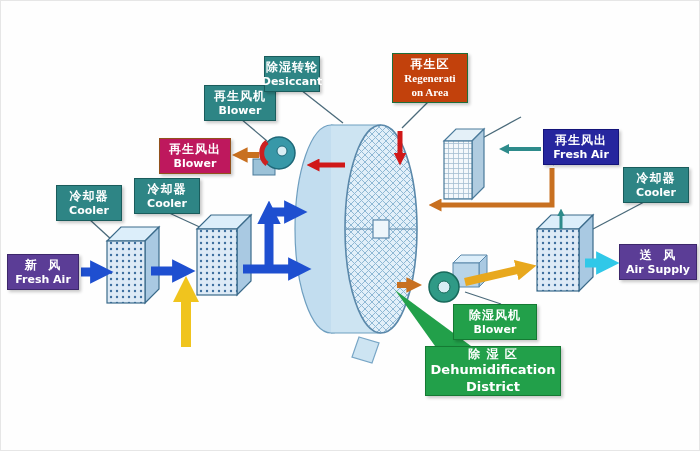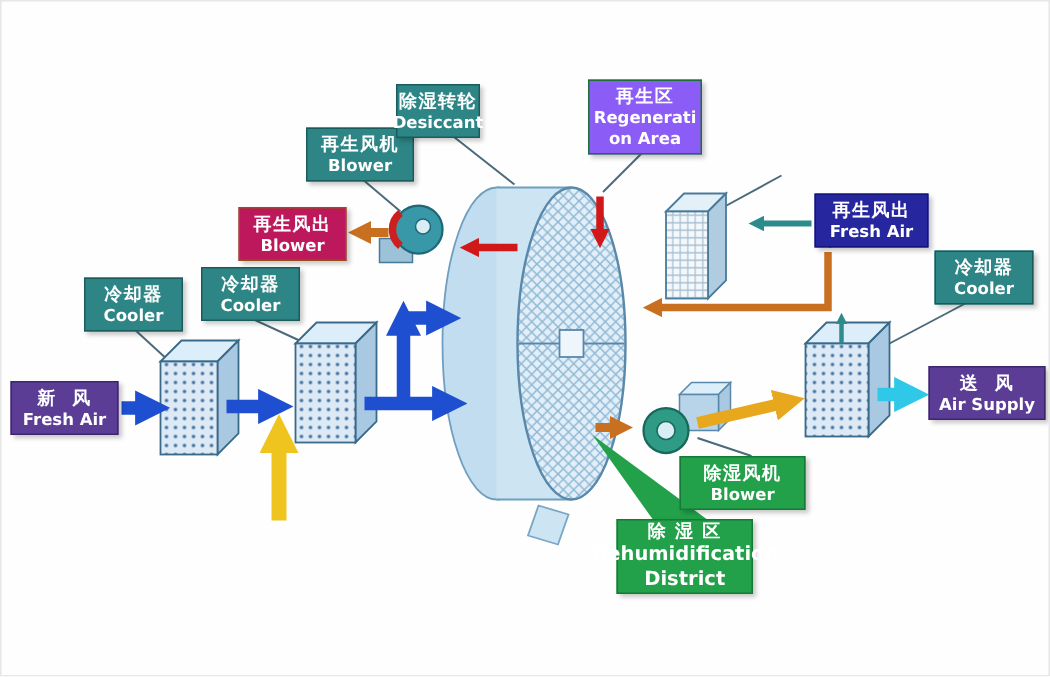--- a/index.html
+++ b/index.html
@@ -13,21 +13,21 @@
     position:absolute;box-sizing:border-box;border:1px solid;
     display:flex;flex-direction:column;justify-content:center;align-items:center;
     color:#fff;font-weight:bold;text-align:center;line-height:1.25;
     box-shadow:2px 2px 3px rgba(0,0,0,0.22);
   }
   .zh{font-size:12px;letter-spacing:1px;white-space:pre;}
   .en{font-size:11px;white-space:pre;}
   .en.small{font-size:13px;}
   .c-teal{background:#2e8585;border-color:#1a5c5c;}
   .c-green{background:#22a04a;border-color:#157a33;}
-  .c-green2{background:#8b5cf6;border-color:#1d6e3a;}
+  .c-green2{background:#c2410c;border-color:#1d6e3a;font-family:Liberation Serif, serif;}
   .c-purple{background:#5b3d96;border-color:#3d276b;}
   .c-orange{background:#be185d;border-color:#92511c;}
   .c-yellow{background:#f0c41e;border-color:#c09a10;color:#17501c;}
   .c-darkblue{background:#26269e;border-color:#14147a;}
 </style>
 </head>
 <body>
 
 <div class="stage">
 
@@ -215,19 +215,19 @@
   <span class="zh">送  风</span>
   <span class="en">Air Supply</span>
 </div>
 
 <div class="label c-green" style="left:452px;top:303px;width:84px;height:36px">
   <span class="zh">除湿风机</span>
   <span class="en">Blower</span>
 </div>
 
 
-<div class="label c-green" style="left:410px;top:345px;width:91px;height:50px">
+<div class="label c-green" style="left:424px;top:345px;width:136px;height:50px">
   <span class="zh">除 湿 区</span>
   <span class="en small">Dehumidification</span>
   <span class="en small">District</span>
 </div>
 
 </div>
 
 </body></html>

